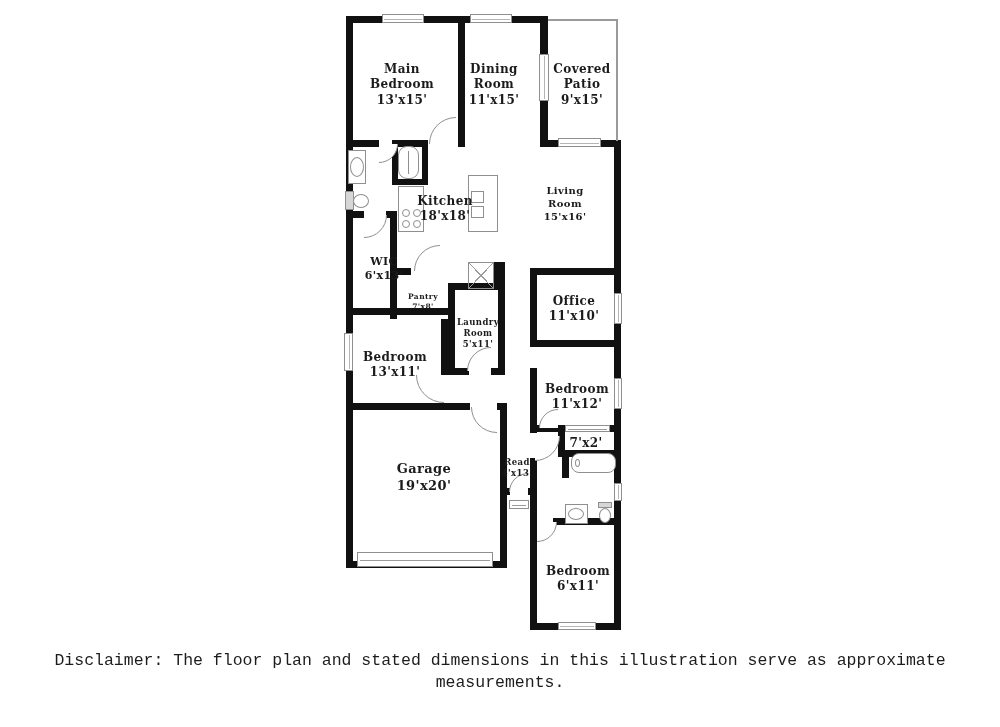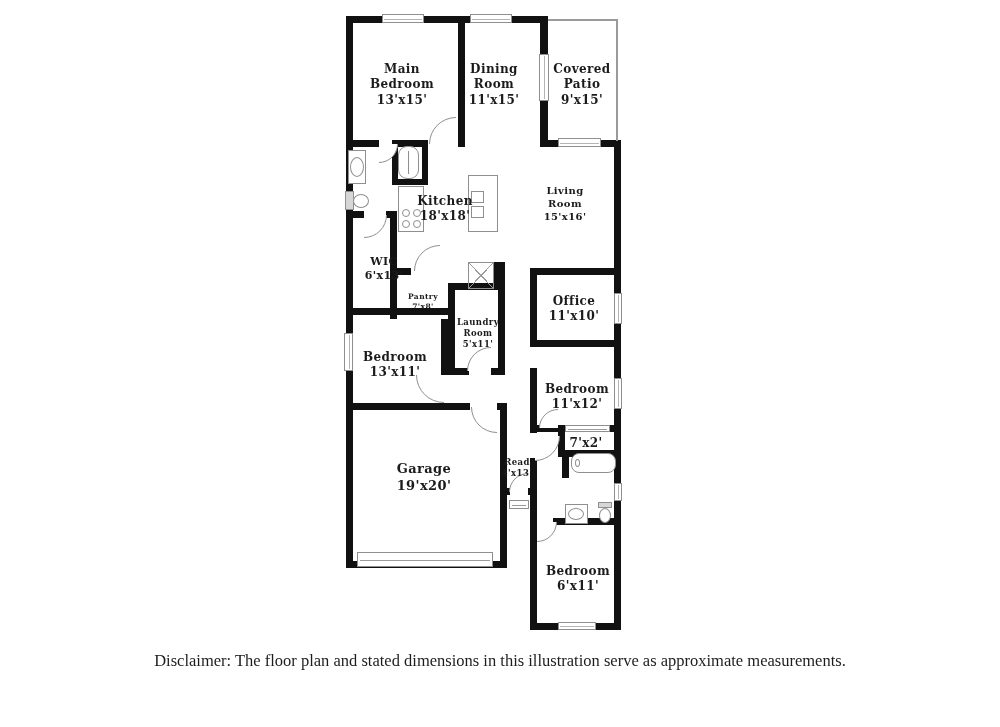--- a/index.html
+++ b/index.html
@@ -21,21 +21,21 @@
   .fx-f{background:#d6d6d6;border:1px solid #8f8f8f;}
   .fx-ro{border:1px solid #8f8f8f;background:#fff;}
   .fx-l{background:#8f8f8f;}
   .fx-x{border:1px solid #8f8f8f;background-image:
      linear-gradient(to top right, transparent 48.5%, #9c9c9c 48.5%, #9c9c9c 51.5%, transparent 51.5%),
      linear-gradient(to bottom right, transparent 48.5%, #9c9c9c 48.5%, #9c9c9c 51.5%, transparent 51.5%);}
   .room-label{position:absolute;transform:translateX(-50%);text-align:center;
      color:#1b1b1b;font-weight:bold;line-height:1.28;letter-spacing:.4px;white-space:pre-line;}
   .room-dims{display:block;}
   #disclaimer{position:absolute;left:0;right:0;top:650px;text-align:center;
-     color:#1d1d1d;font-family:Liberation Serif, serif;font-size:16.5px;line-height:1.33;}
+     color:#1d1d1d;font-family:Liberation Mono, monospace;font-size:16.5px;line-height:1.33;}
   #disclaimer p{margin:0;}
 </style>
 </head>
 <body>
 
 <div id="plan">
     <div class="wall" style="left: 346px; top: 16px; width: 202px; height: 7px; background: rgb(17, 17, 17);"></div>
     <div class="wall" style="left: 346px; top: 16px; width: 7px; height: 552px; background: rgb(17, 17, 17);"></div>
     <div class="wall" style="left: 540px; top: 16px; width: 8px; height: 131px; background: rgb(17, 17, 17);"></div>
     <div class="wall" style="left: 540px; top: 140px; width: 81px; height: 7px; background: rgb(17, 17, 17);"></div>

